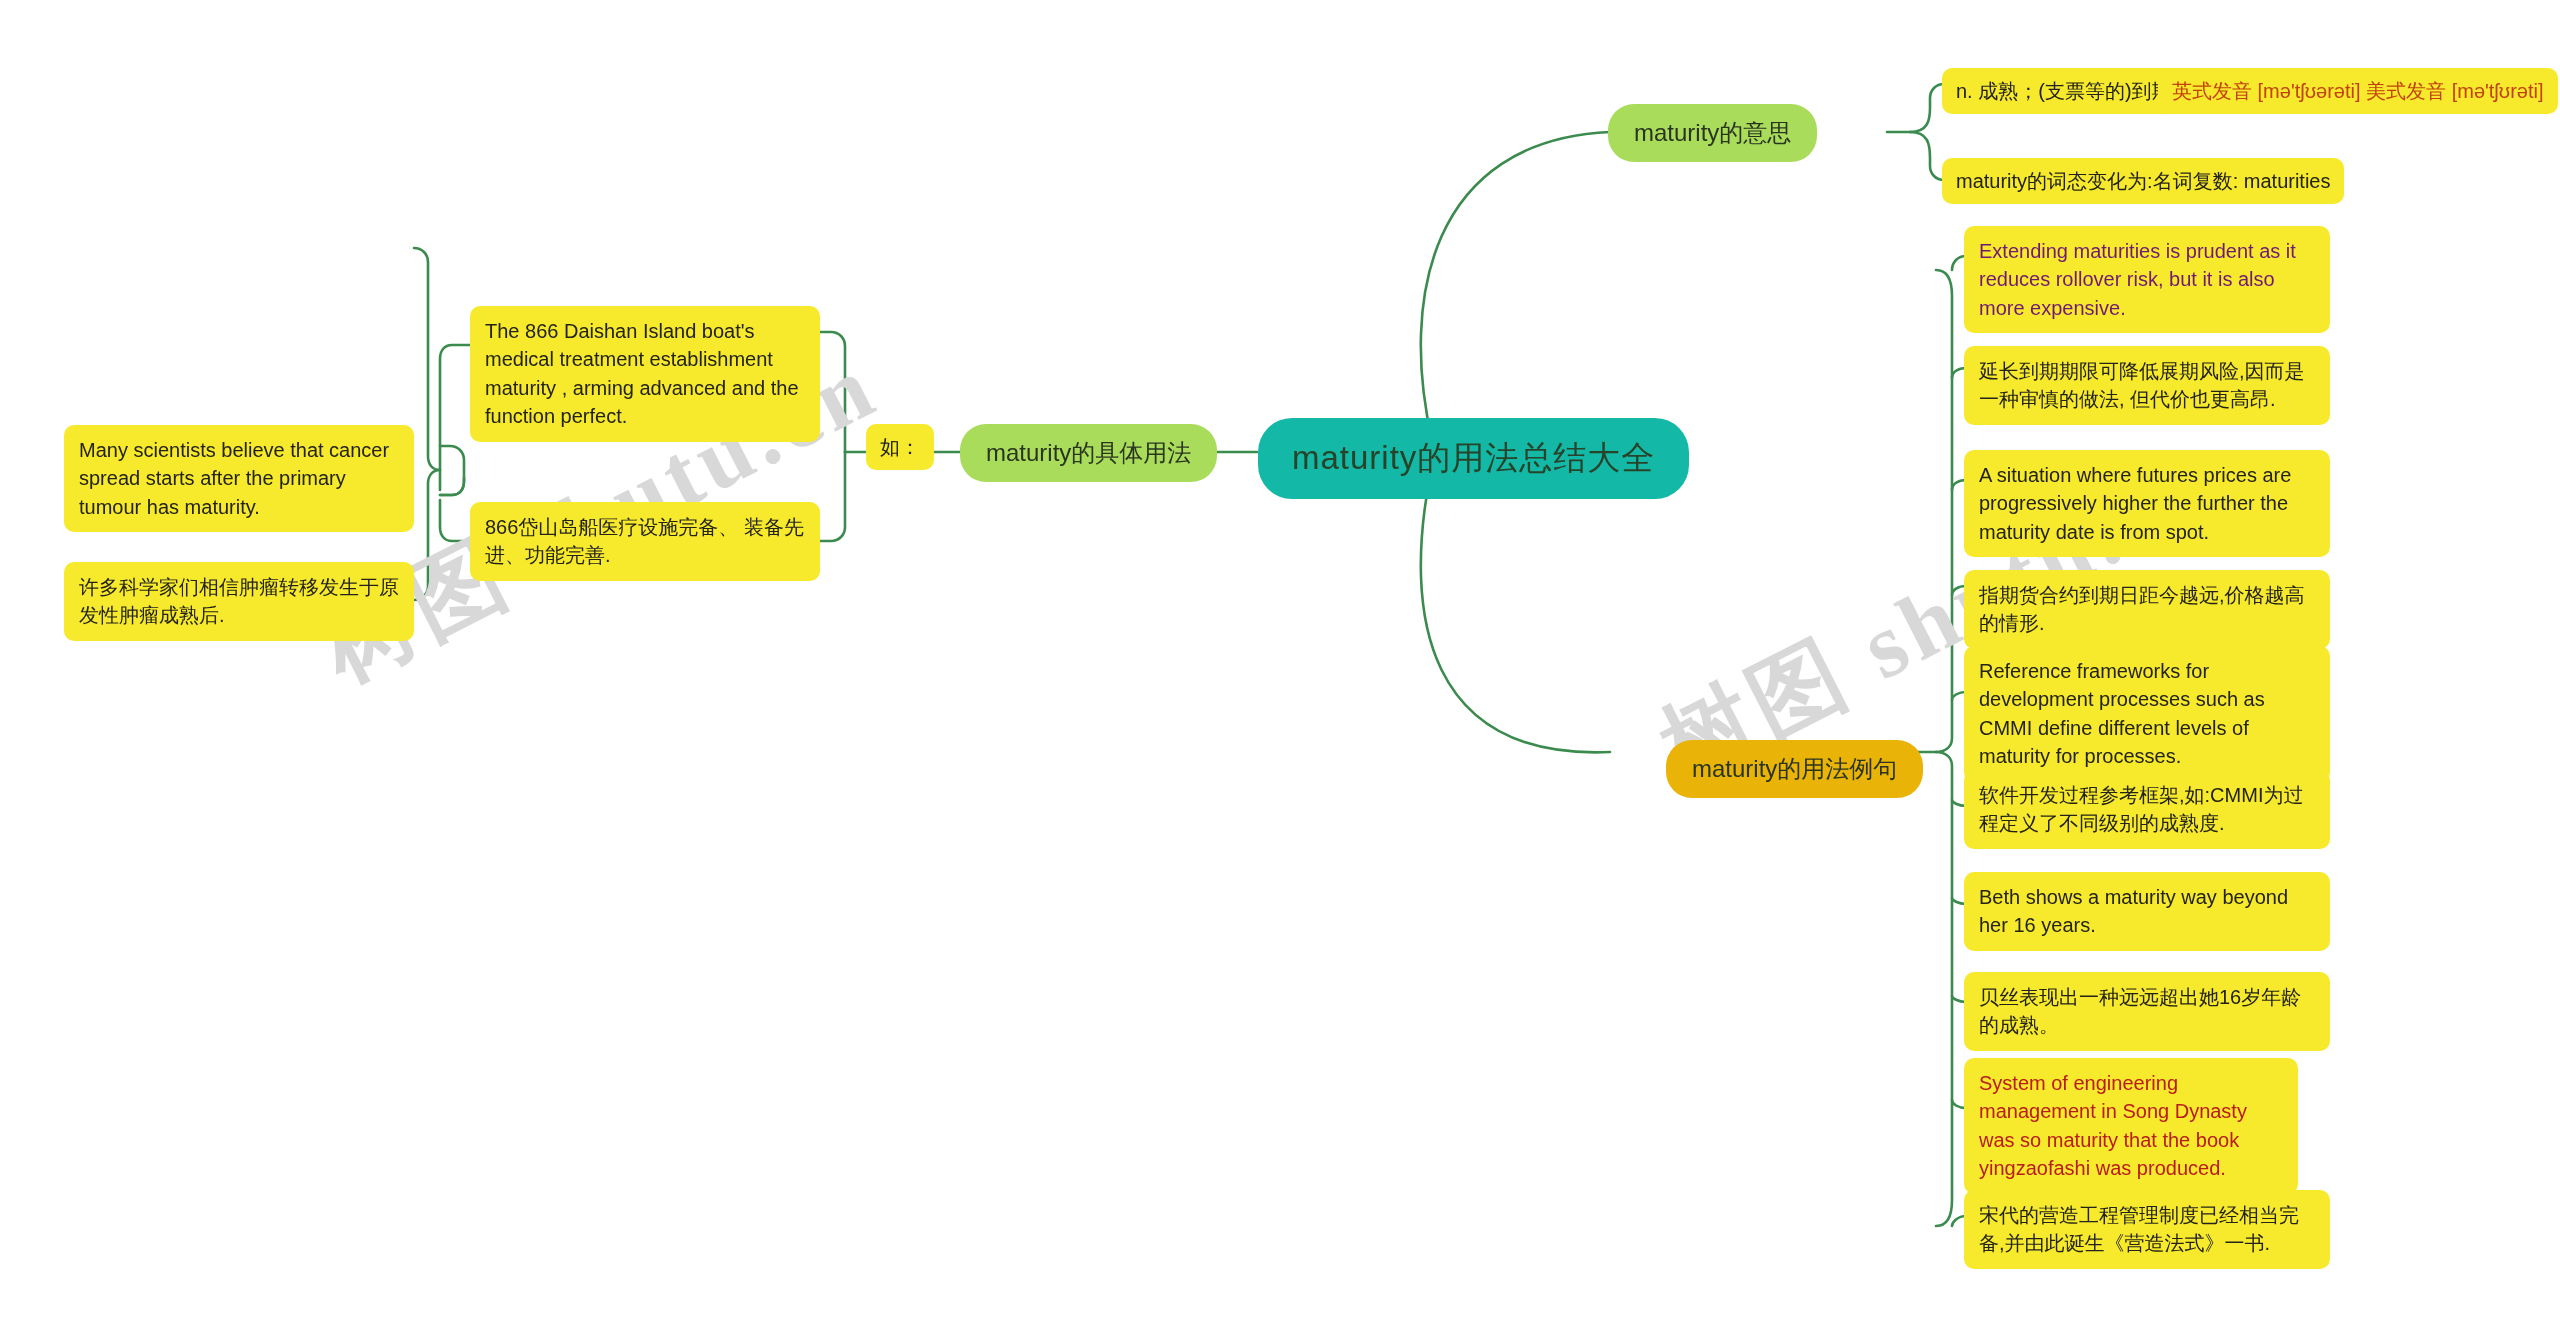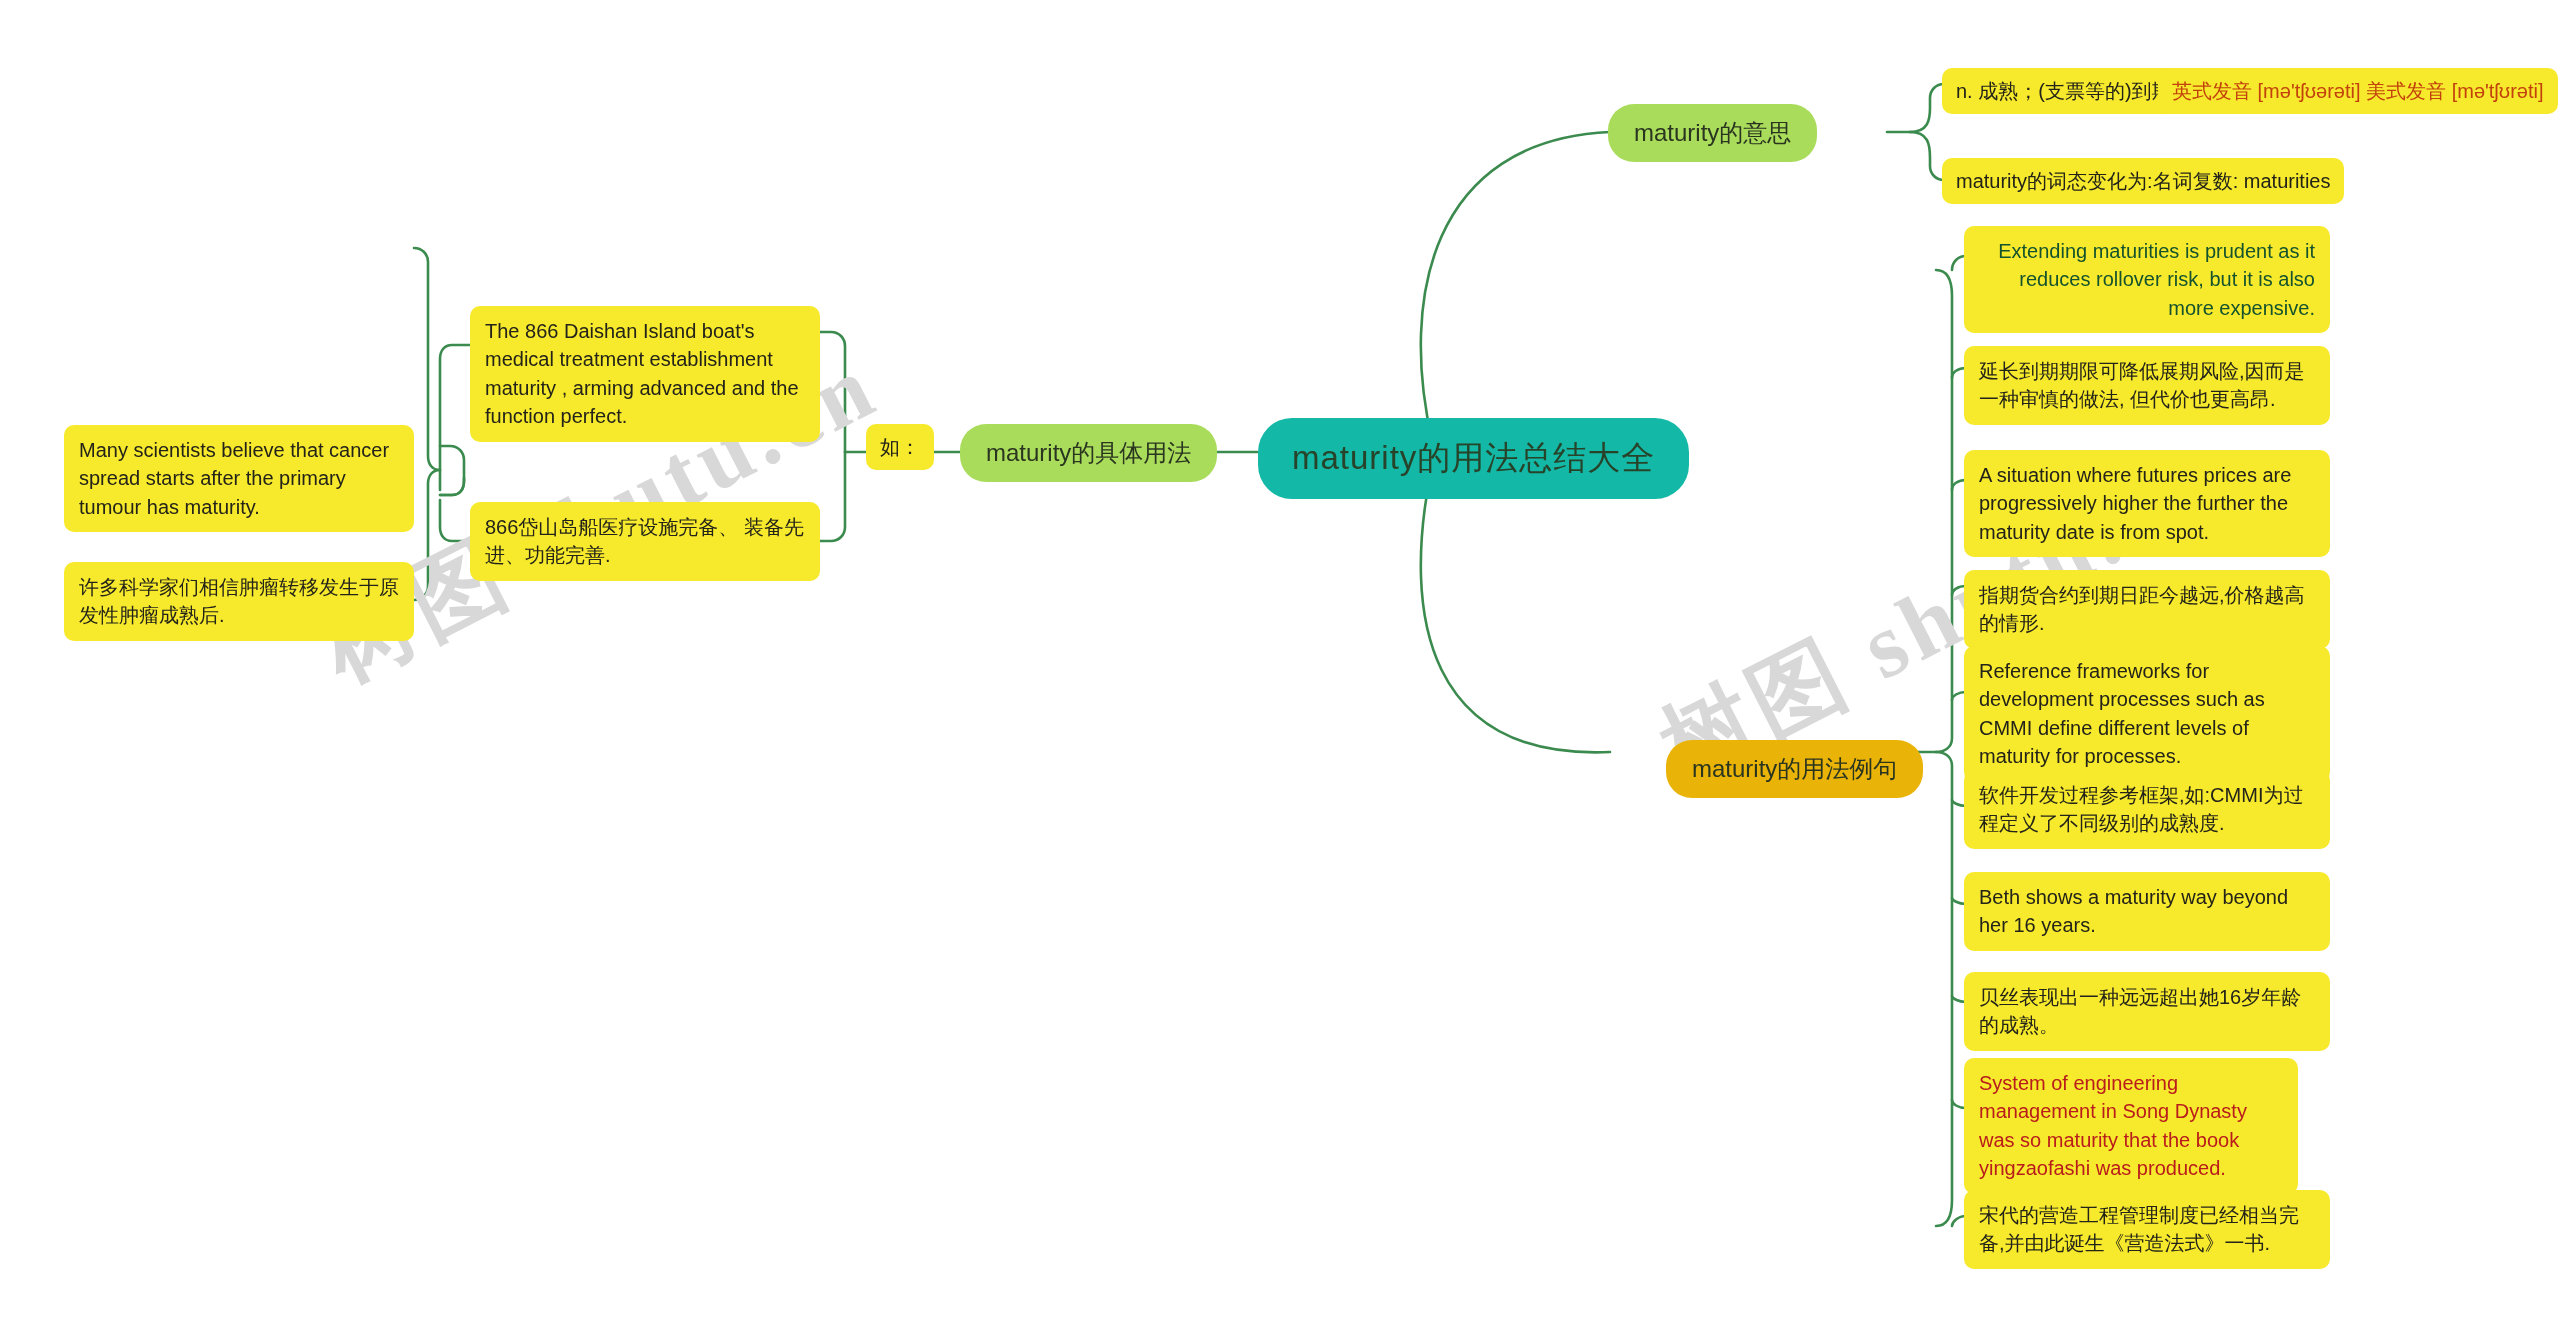--- a/index.html
+++ b/index.html
@@ -166,21 +166,21 @@
   </div>
 
   <div class="node leaf-node" style="left: 64px; top: 562px; width: 350px; background: rgb(247, 233, 43); color: rgb(35, 35, 26);">
     <span>许多科学家们相信肿瘤转移发生于原发性肿瘤成熟后.</span>
   </div>
 
   <div class="node branch-node" style="left: 1666px; top: 740px; background: #eab308; color: rgb(42, 53, 32);">
     <span>maturity的用法例句</span>
   </div>
 
-  <div class="node leaf-node" style="left: 1964px; top: 226px; width: 366px; background: rgb(247, 233, 43); color: #14532d; text-align: right;">
+  <div class="node leaf-node" style="left: 1964px; top: 226px; width: 366px; background: rgb(247, 233, 43); color: #701a75;">
     <span>Extending maturities is prudent as it reduces rollover risk, but it is also more expensive.</span>
   </div>
   <div class="node leaf-node" style="left: 1964px; top: 346px; width: 366px; background: rgb(247, 233, 43); color: rgb(35, 35, 26);">
     <span>延长到期期限可降低展期风险,因而是一种审慎的做法, 但代价也更高昂.</span>
   </div>
   <div class="node leaf-node" style="left: 1964px; top: 450px; width: 366px; background: rgb(247, 233, 43); color: rgb(35, 35, 26);">
     <span>A situation where futures prices are progressively higher the further the maturity date is from spot.</span>
   </div>
   <div class="node leaf-node" style="left: 1964px; top: 570px; width: 366px; background: rgb(247, 233, 43); color: rgb(35, 35, 26);">
     <span>指期货合约到期日距今越远,价格越高的情形.</span>

